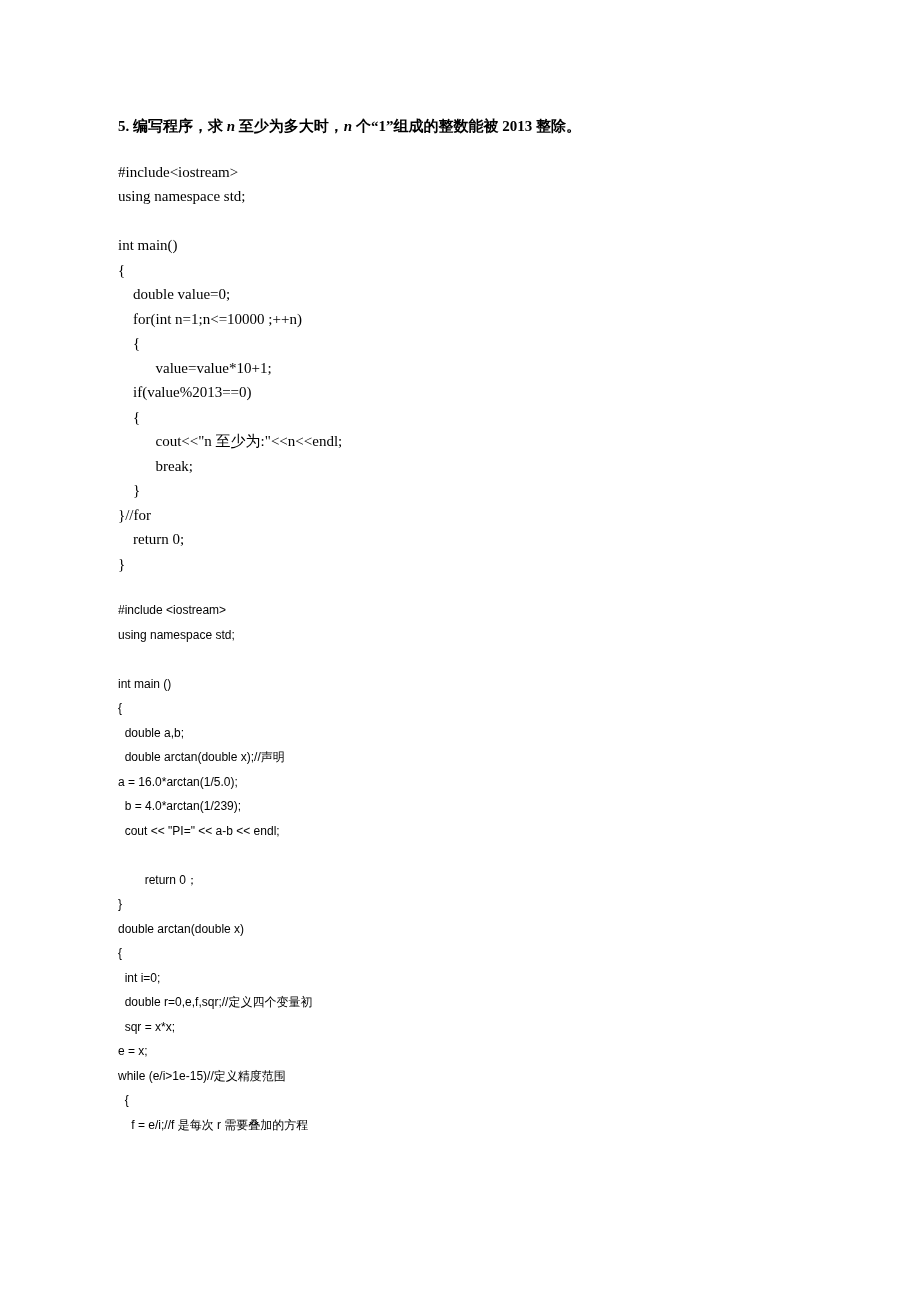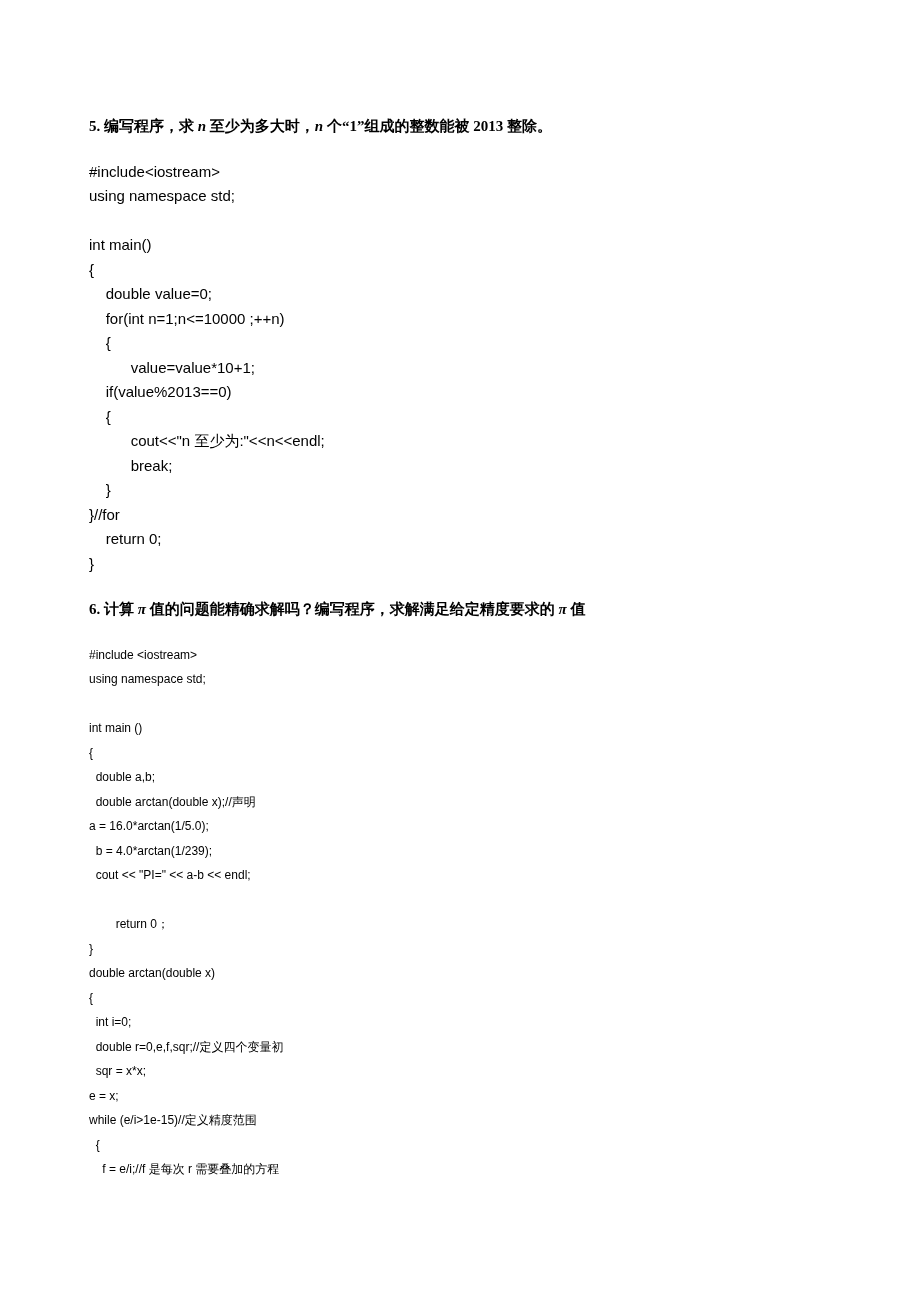--- a/index.html
+++ b/index.html
@@ -5,41 +5,41 @@
   body {
     margin: 0;
     background: #ffffff;
     font-family: "Times New Roman", "SimSun", serif;
     color: #000000;
   }
   .page {
     width: 920px;
     min-height: 1302px;
     box-sizing: border-box;
-    padding: 115px 135px 90px 89px;
+    padding: 115px 135px 90px 118px;
     background: #ffffff;
   }
   .heading {
     font-weight: bold;
     font-size: 15px;
     line-height: 1.5;
     margin: 0 0 22px 0;
     font-family: "Times New Roman", "SimSun", serif;
   }
   .heading .italic {
     font-style: italic;
   }
   .block {
     font-size: 15px;
     line-height: 24.5px;
     font-family: "Times New Roman", "SimSun", serif;
   }
   .block pre {
     margin: 0;
-    font-family: Liberation Sans, sans-serif;
+    font-family: Liberation Serif, serif;
     white-space: pre;
   }
   .block2 pre {
     font-family: Arial, "Microsoft YaHei", "SimSun", sans-serif;
     font-size: 12px;
     line-height: 24.5px;
   }
   .gap {
     height: 22px;
   }
@@ -68,23 +68,20 @@
           cout&lt;&lt;"n 至少为:"&lt;&lt;n&lt;&lt;endl;
           break;
     }
 }//for
     return 0;
 }</pre>
   </div>
 
   <div class="gap"></div>
 
-  <p class="heading">
-    <span>6.  计算 </span><span class="italic">π</span><span> 值的问题能精确求解吗？编写程序，求解满足给定精度要求的 </span><span class="italic">π</span><span> 值</span>
-  </p>
 
   <div class="block block2">
     <pre>#include &lt;iostream&gt;
 using namespace std;
 
 int main ()
 {
   double a,b;
   double arctan(double x);//声明
 a = 16.0*arctan(1/5.0);

